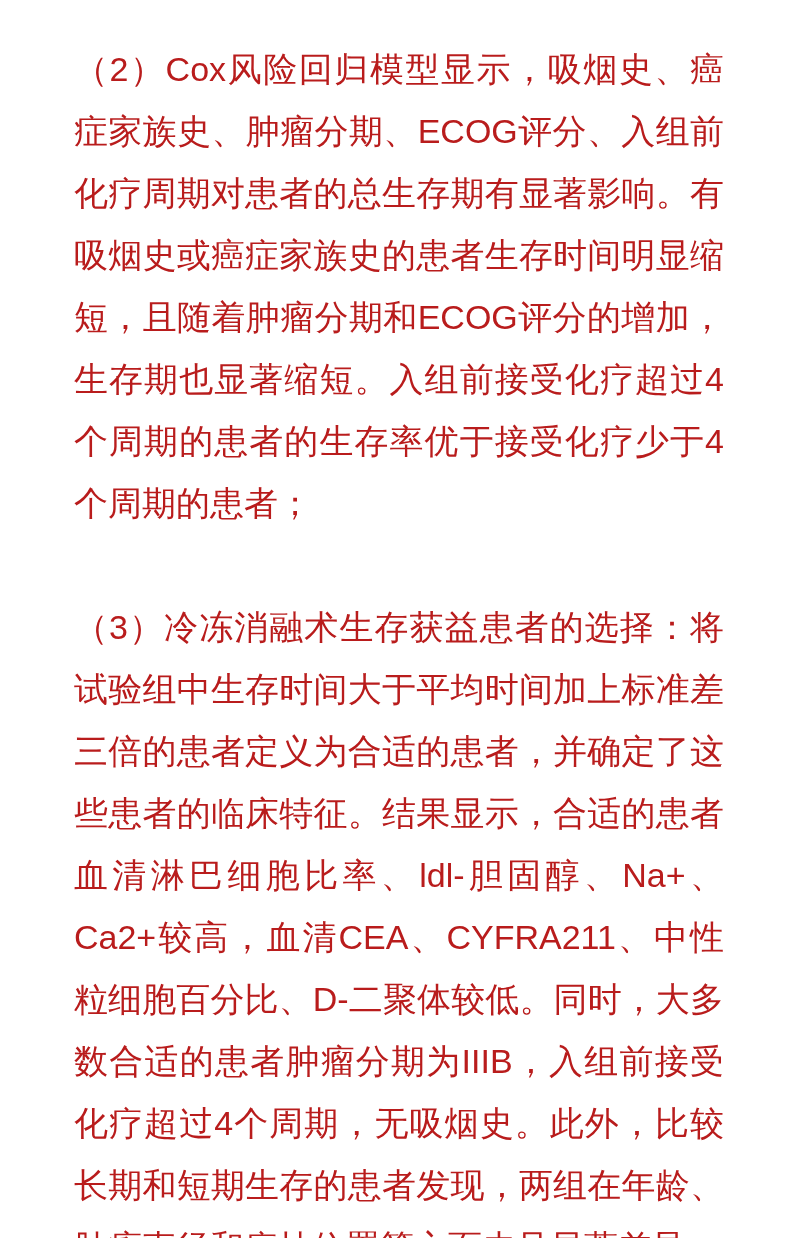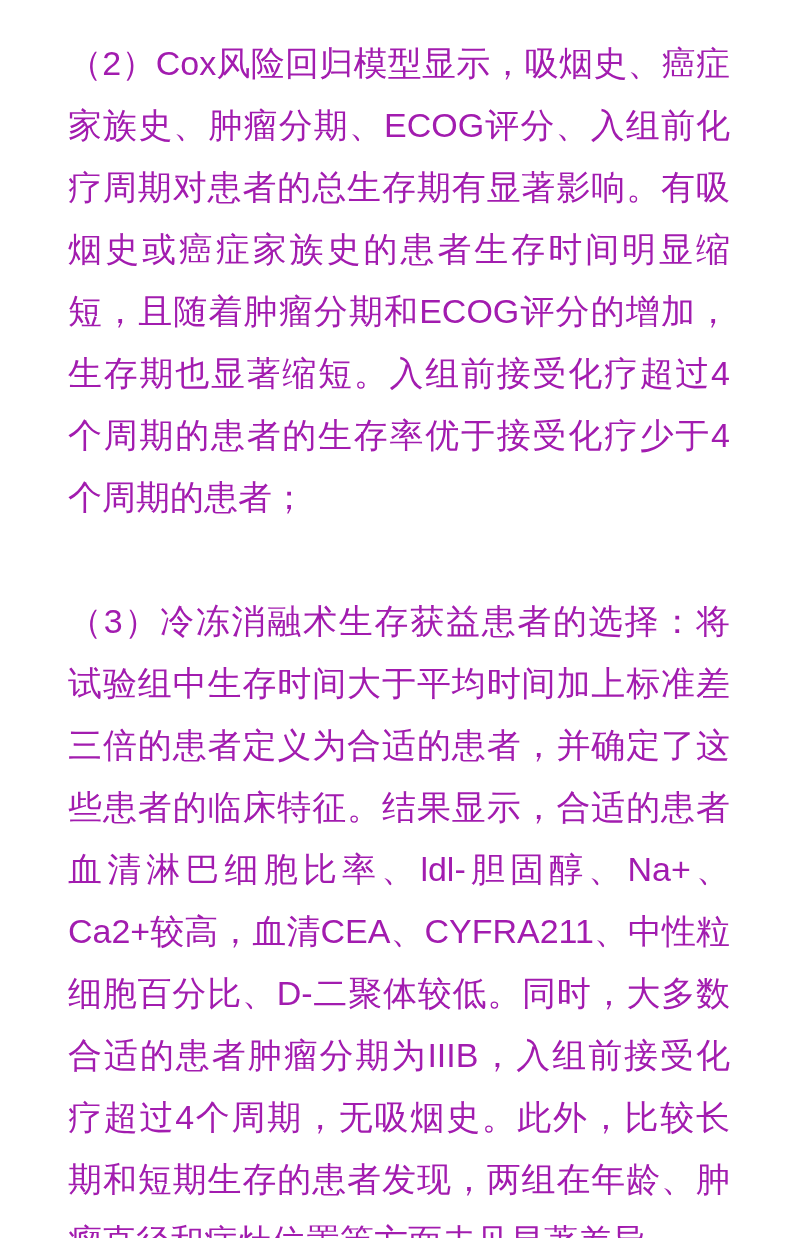--- a/index.html
+++ b/index.html
@@ -14,22 +14,22 @@
     font-family: "Liberation Sans", "DejaVu Sans", sans-serif;
   }
   .page {
     box-sizing: border-box;
     width: 800px;
     height: 1238px;
     padding: 22px 60px 30px 58px;
     background: #ffffff;
   }
   .doc-text p {
-    margin: 10px;
-    color: #a21caf;
+    margin: 16px;
+    color: #b91c1c;
     font-size: 34px;
     font-weight: 400;
     line-height: 62px;
     text-align: justify;
     text-justify: inter-ideograph;
     letter-spacing: 0px;
     word-break: break-word;
   }
   .doc-text p + p {
     margin-top: 62px;

